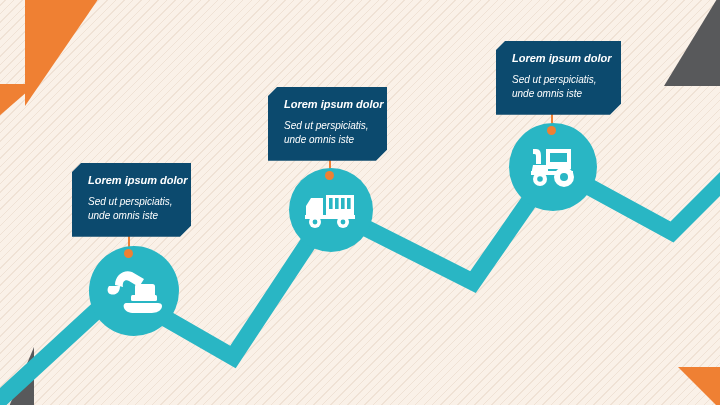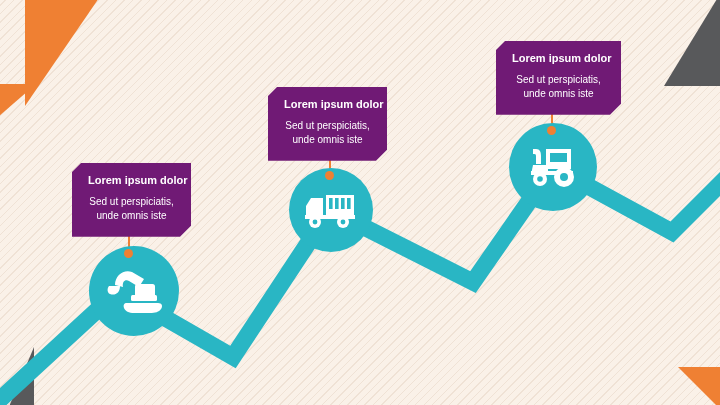--- a/index.html
+++ b/index.html
@@ -111,45 +111,45 @@
 
   .stem-1 { left: 128px; top: 224px; height: 30px; }
   .dot-1  { left: 124px; top: 249px; }
   .stem-2 { left: 329px; top: 146px; height: 30px; }
   .dot-2  { left: 325px; top: 171px; }
   .stem-3 { left: 551px; top: 101px; height: 30px; }
   .dot-3  { left: 547px; top: 126px; }
 
   
   .callout {
-    background: #701a75;
+    background: #0c4a6e;
     color: #ffffff;
     z-index: 7;
     padding: 11px 16px 13px 16px;
     clip-path: polygon(
       9px 0,
       100% 0,
       100% calc(100% - 11px),
       calc(100% - 11px) 100%,
       0 100%,
       0 9px
     );
+    font-style: italic;
   }
   .callout-title {
     font-size: 11px;
     font-weight: bold;
     line-height: 1.25;
     margin: 0 0 7px 0;
     white-space: nowrap;
   }
   .callout-body {
     font-size: 10px;
     line-height: 1.45;
     margin: 0;
-    text-align: center;
   }
 
   .callout-1 { left: 72px;  top: 163px; width: 119px; }
   .callout-2 { left: 268px; top: 87px;  width: 119px; }
   .callout-3 { left: 496px; top: 41px;  width: 125px; }
 </style>
 </head>
 <body>
 
 <div class="slide">

